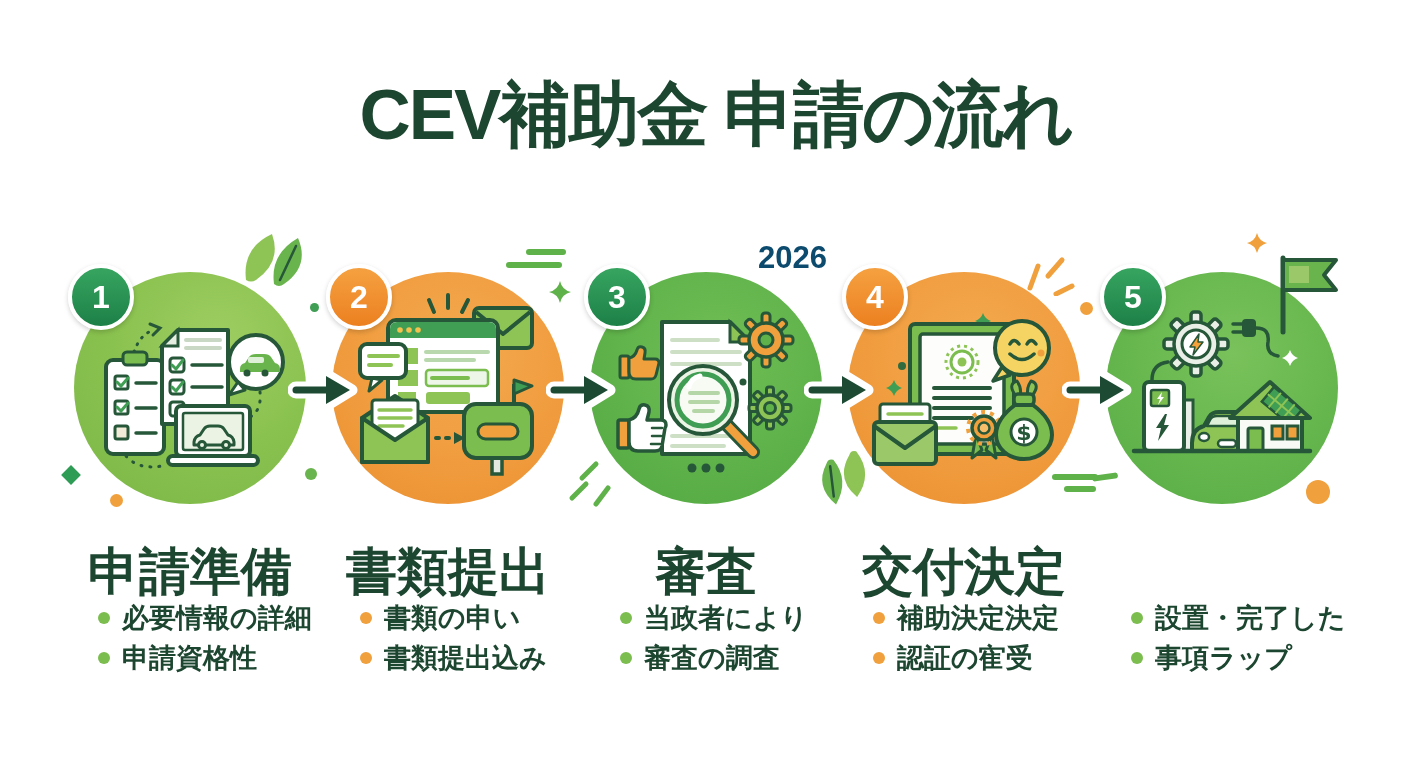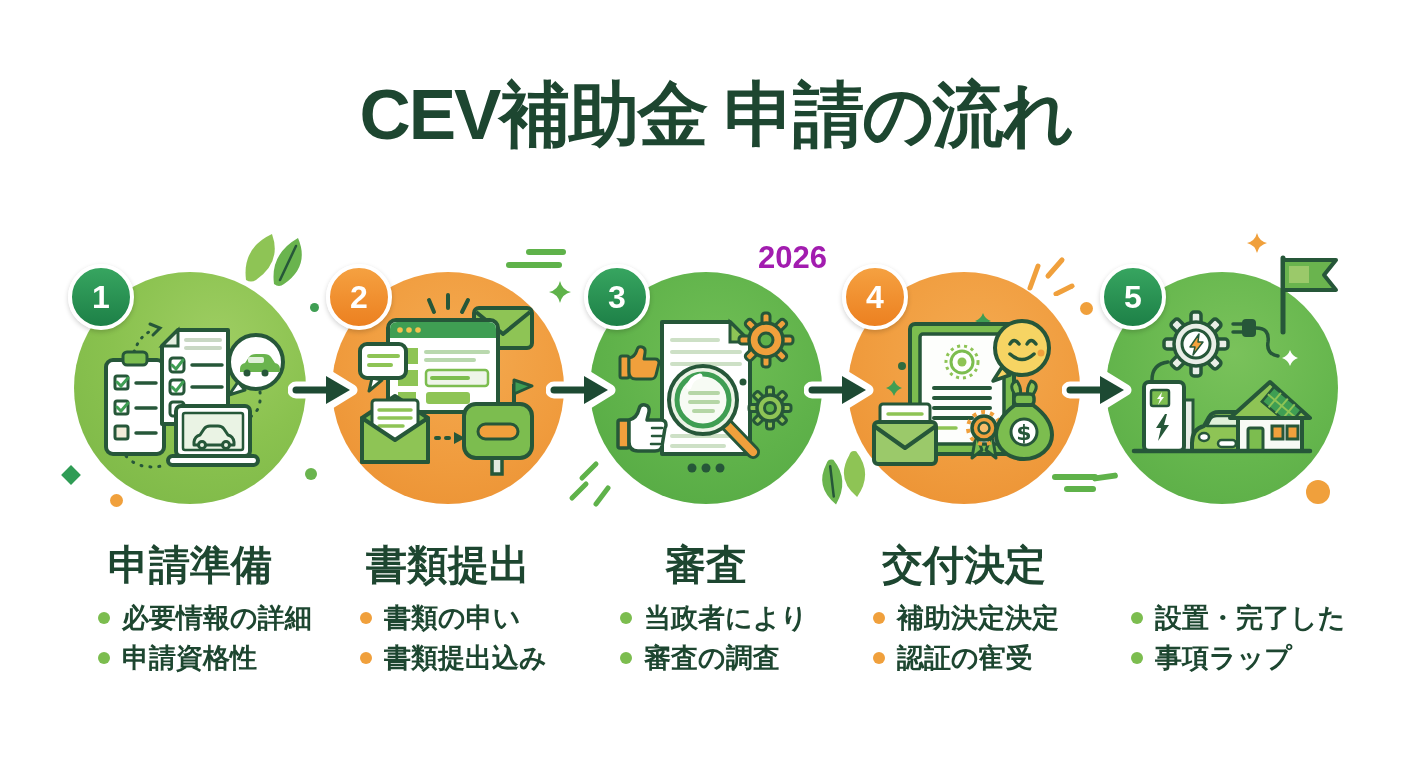--- a/index.html
+++ b/index.html
@@ -1,40 +1,40 @@
 <!DOCTYPE html>
 <html><head>
 <meta charset="utf-8">
 <style>
   html,body{margin:0;padding:0;background:#fff;}
   .canvas{position:relative;width:1408px;height:768px;background:#ffffff;overflow:hidden;
           font-family:"Liberation Sans","DejaVu Sans",sans-serif;}
   
   .page-title{position:absolute;top:66px;left:0;width:100%;margin:12px;text-align:center;
               font-size:71px;font-weight:900;letter-spacing:-2px;color:#1d4630;line-height:1.05;}
-  .year-label{position:absolute;left:758px;top:240px;font-size:31px;font-weight:900;color:#a21caf;}
+  .year-label{position:absolute;left:758px;top:240px;font-size:31px;font-weight:900;color:#0c4a6e;}
   
   .circle{position:absolute;top:272px;width:232px;height:232px;border-radius:50%;}
   .c-green1{background:radial-gradient(circle at 62% 30%, #9ecd62 0%, #8ac24f 48%, #7ab646 100%);}
   .c-orange{background:radial-gradient(circle at 55% 35%, #f4aa50 0%, #f09c3e 55%, #ea8f30 100%);}
   .c-green2{background:radial-gradient(circle at 55% 35%, #70be55 0%, #5fb24a 55%, #53a842 100%);}
   .c-green3{background:radial-gradient(circle at 55% 35%, #7ac25b 0%, #65b64d 55%, #58ab45 100%);}
   .icon-wrap{position:absolute;left:16px;top:16px;width:200px;height:200px;}
   
   .badge{position:absolute;left:-6px;top:-8px;width:58px;height:58px;border-radius:50%;
          border:4px solid #fff;box-shadow:0 2px 5px rgba(0,0,0,.18);
          display:flex;align-items:center;justify-content:center;
          color:#fff;font-size:32px;font-weight:900;}
   .b-green{background:linear-gradient(180deg,#37a560,#1d8047);}
   .b-orange{background:linear-gradient(180deg,#f5a141,#ec8020);}
   
   .arrow{position:absolute;top:368px;width:72px;height:44px;}
   
   .step-title{position:absolute;top:538px;width:280px;margin:0;text-align:center;
-              font-size:41px;font-weight:900;color:#1d4630;white-space:nowrap;}
+              font-size:51px;font-weight:900;color:#1d4630;white-space:nowrap;}
   .bullets{position:absolute;top:602px;margin:0;padding:0;list-style:none;}
   .bullets li{display:flex;align-items:center;gap:12px;margin:0 0 8px 0;
               font-size:27px;font-weight:800;color:#1d4630;white-space:nowrap;line-height:32px;}
   .dot{flex:0 0 auto;width:12px;height:12px;border-radius:50%;}
   .dot-green{background:#7cbd4f;}
   .dot-orange{background:#f0a03c;}
   
   .deco{position:absolute;}
   .deco-dot{border-radius:50%;}
   .deco-line{border-radius:4px;background:#5fb24a;}

